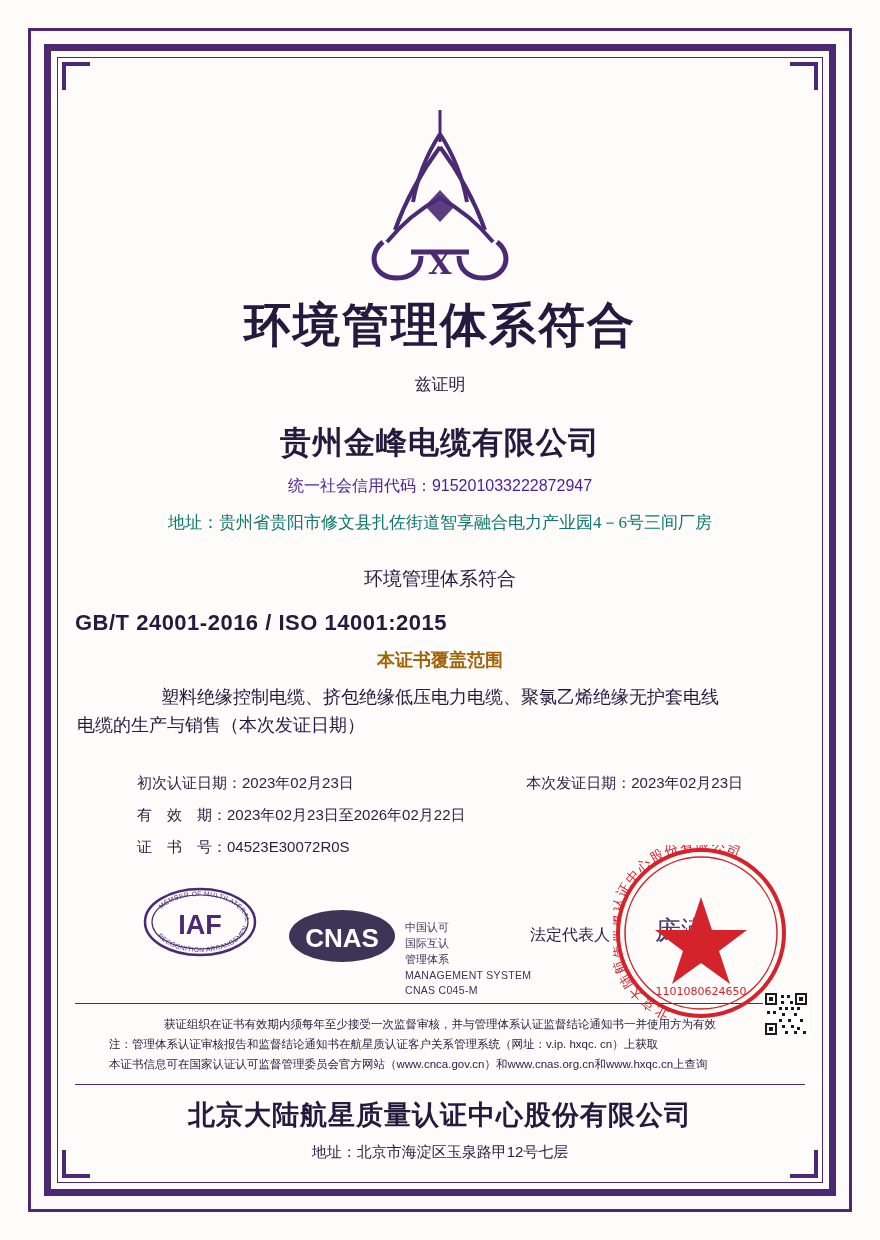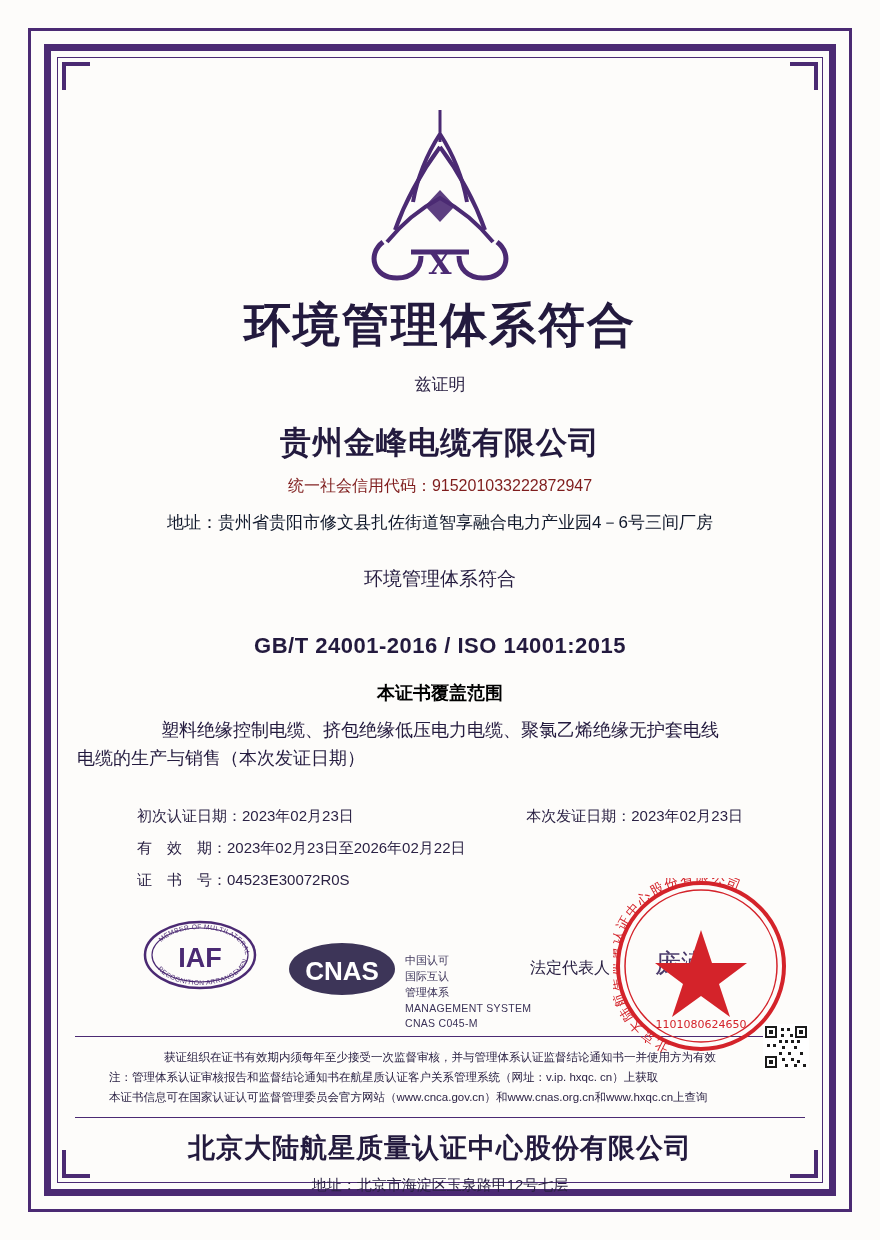--- a/index.html
+++ b/index.html
@@ -87,50 +87,51 @@
     text-align: center;
     font-size: 31px;
     font-weight: bold;
     color: #231a3e;
     margin-top: 26px;
     letter-spacing: 1px;
   }
   .credit-code {
     text-align: center;
     font-size: 16px;
-    color: #7f1d1d;
+    color: #4c1d95;
     margin-top: 12px;
   }
   .address {
     text-align: center;
     font-size: 17px;
-    color: #0f172a;
+    color: #0f766e;
     margin-top: 14px;
+    font-family: Liberation Serif, serif;
   }
   .system-line {
     text-align: center;
     font-size: 19px;
     color: #231a3e;
     margin-top: 32px;
     font-weight: 500;
   }
   .standard {
-    text-align: center;
+    text-align: left;
     font-size: 22px;
     font-weight: bold;
     color: #231a3e;
-    margin-top: 41px;
+    margin-top: 18px;
     letter-spacing: 0.5px;
   }
   .scope-title {
     text-align: center;
     font-size: 18px;
     font-weight: bold;
-    color: #000000;
-    margin-top: 22px;
+    color: #a16207;
+    margin-top: 12px;
   }
   .scope-body {
     font-size: 18px;
     color: #231a3e;
     margin-top: 12px;
     line-height: 1.55;
     text-align: center;
   }
   .scope-body .l2 { display: block; text-align: left; padding-left: 2px; }
 

